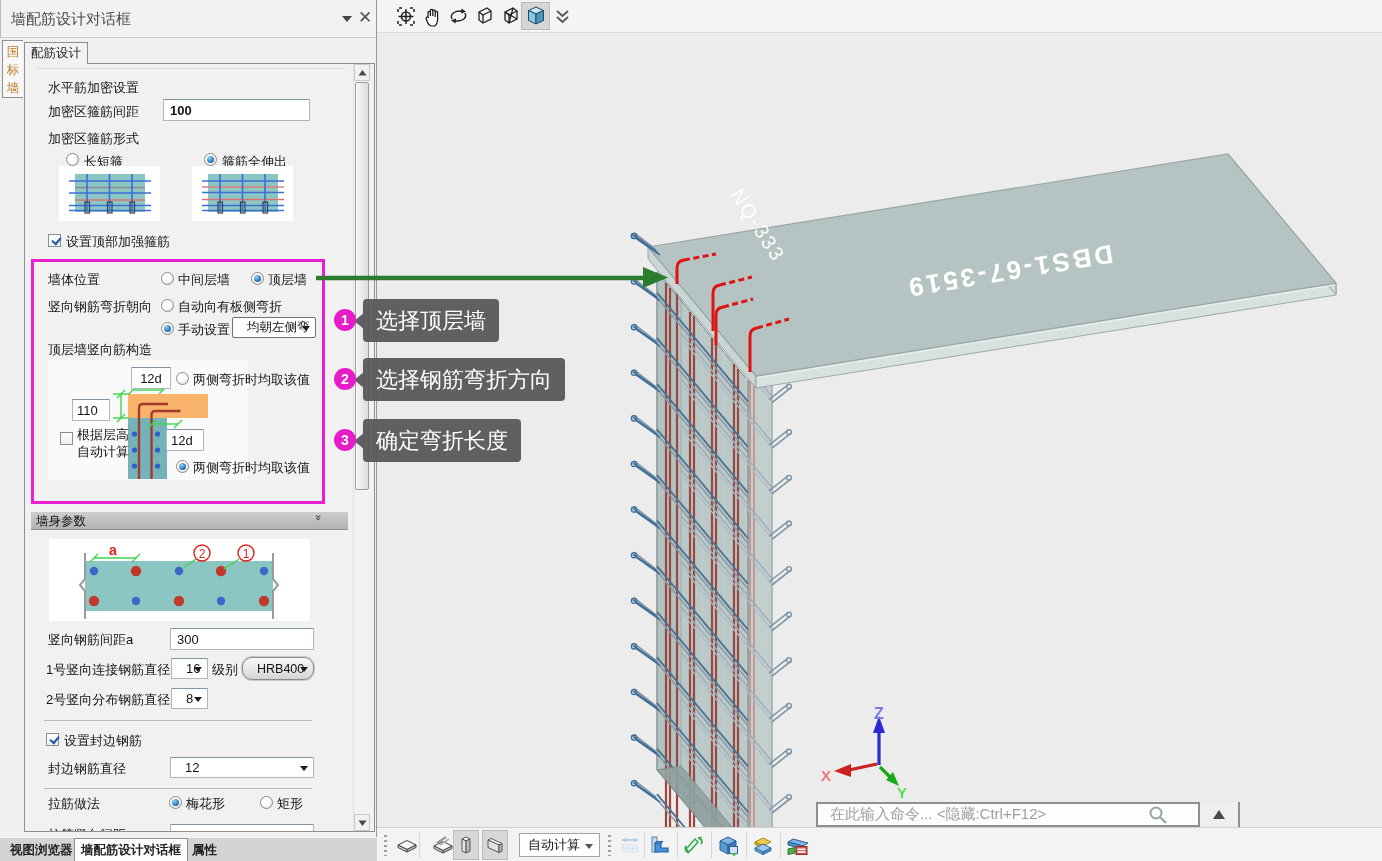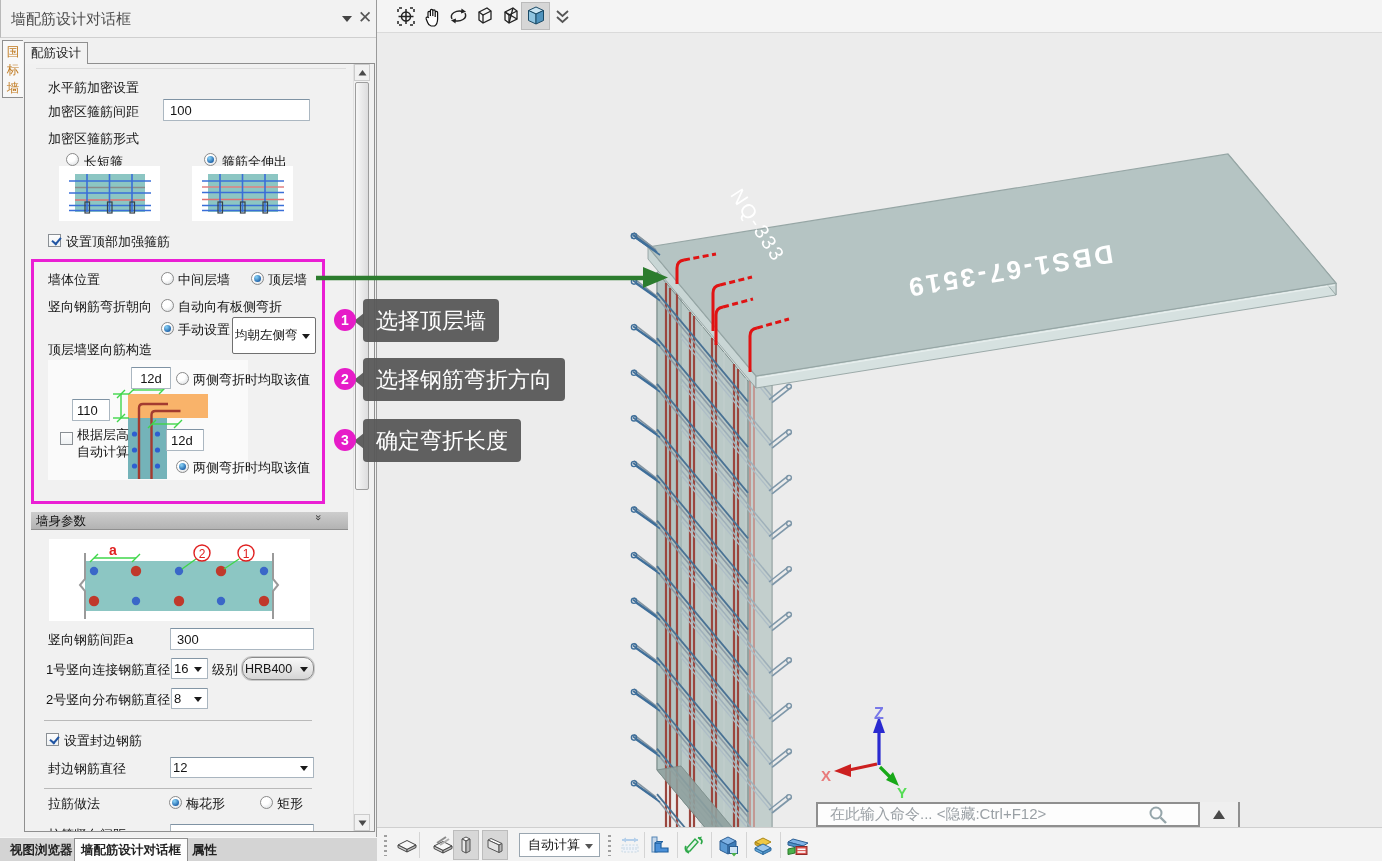--- a/index.html
+++ b/index.html
@@ -34,21 +34,21 @@
   .radio { width:13px; height:13px; border-radius:50%; border:1px solid #8a8a8a;
            background:radial-gradient(circle at 35% 30%, #ffffff 40%, #d2d6d9 100%); }
   .radio.on::after { content:""; position:absolute; left:2px; top:2px; width:7px; height:7px;
            border-radius:50%; background:radial-gradient(circle at 35% 30%, #7ec7ef 10%, #1e62a9 75%); }
   .cb { width:13px; height:13px; border:1px solid #8a8f94; background:linear-gradient(#fdfdfd,#eef1f3); }
   .cb.on::after { content:""; position:absolute; left:2.5px; top:2px; width:7px; height:4px;
            border-left:2px solid #2155a3; border-bottom:2px solid #2155a3; transform:rotate(-50deg); }
 
   
   .combo { background:#fff; border:1px solid #707070; border-radius:2px; font-size:13px;
-           color:#141414; padding-left:2px; display:flex; align-items:center; }
+           color:#141414; padding-left:14px; display:flex; align-items:center; }
   .combo .arr { position:absolute; right:5px; top:50%; margin-top:-2px; width:0; height:0;
            border-left:4px solid transparent; border-right:4px solid transparent; border-top:5px solid #1a1a1a; }
   .combo.flat { border:1px solid #a9b5bf; border-top-color:#8496a5; border-radius:1px; }
   .combo.btn { background:linear-gradient(#f8f8f8,#e6e6e6 55%,#d5d5d5); border:1px solid #8a8a8a;
            border-radius:10px; box-shadow:0 0 0 1px #c9c9c9; }
 
   .sep { height:1px; background:#b9b9b9; }
 
   #sect-hdr { left:31px; top:512px; width:317px; height:18px;
               background:linear-gradient(#cdcdcd,#b3b3b3); border-bottom:1px solid #8f8f8f;
@@ -372,21 +372,21 @@
     <span class="abs caret-down"></span>
     <span class="abs close-x">✕</span>
   </div>
   <div class="abs" id="side-tab">国标墙</div>
   <div class="abs" id="main-tab">配筋设计</div>
   <div class="abs" id="pane"></div>
   <div class="abs" style="left:36px; top:68px; width:310px; height:1px; background:#dcdcdc"></div>
 
   <span class="abs lbl" style="left:48px; top:79px">水平筋加密设置</span>
   <span class="abs lbl" style="left:48px; top:103px">加密区箍筋间距</span>
-  <input class="abs tb" style="left: 163px; top: 99px; width: 147px;" value="100">
+  <input class="abs tb" style="left: 163px; top: 99px; width: 147px; font-weight: bold;" value="100">
   <span class="abs lbl" style="left:48px; top:130px">加密区箍筋形式</span>
 
   <span class="abs radio" style="left:66px; top:153px"></span>
   <span class="abs lbl" style="left:84px; top:153px">长短箍</span>
   <span class="abs radio on" style="left:204px; top:153px"></span>
   <span class="abs lbl" style="left:222px; top:153px">箍筋全伸出</span>
 
   <svg class="abs" style="left:59px; top:166px" width="101" height="55">
     <rect width="101" height="55" fill="#fff"></rect>
     <rect x="16" y="8" width="70" height="38" fill="#8cc6c3"></rect>
@@ -427,21 +427,21 @@
   <span class="abs radio" style="left:161px; top:272px"></span>
   <span class="abs lbl" style="left:178px; top:271px">中间层墙</span>
   <span class="abs radio on" style="left:251px; top:272px"></span>
   <span class="abs lbl" style="left:268px; top:271px">顶层墙</span>
 
   <span class="abs lbl" style="left:48px; top:298px">竖向钢筋弯折朝向</span>
   <span class="abs radio" style="left:161px; top:299px"></span>
   <span class="abs lbl" style="left:178px; top:298px">自动向有板侧弯折</span>
   <span class="abs radio on" style="left:161px; top:322px"></span>
   <span class="abs lbl" style="left:178px; top:321px">手动设置</span>
-  <div class="abs combo" style="left:232px; top:317px; width:84px; height:37px; font-size:12.5px; ">
+  <div class="abs combo" style="left:232px; top:317px; width:84px; height:21px; font-size:12.5px; ">
     <span>均朝左侧弯</span>
     <span class="arr"></span>
   </div>
 
   <span class="abs lbl" style="left:48px; top:341px">顶层墙竖向筋构造</span>
 
   <svg class="abs" style="left:48px; top:360px" width="287" height="122">
     <rect x="0" y="0" width="200" height="120" fill="#fafafa"></rect>
     <rect x="80" y="34" width="80" height="24" fill="#f9b36a"></rect>
     <rect x="80" y="58" width="39" height="61" fill="#74b3b9"></rect>

